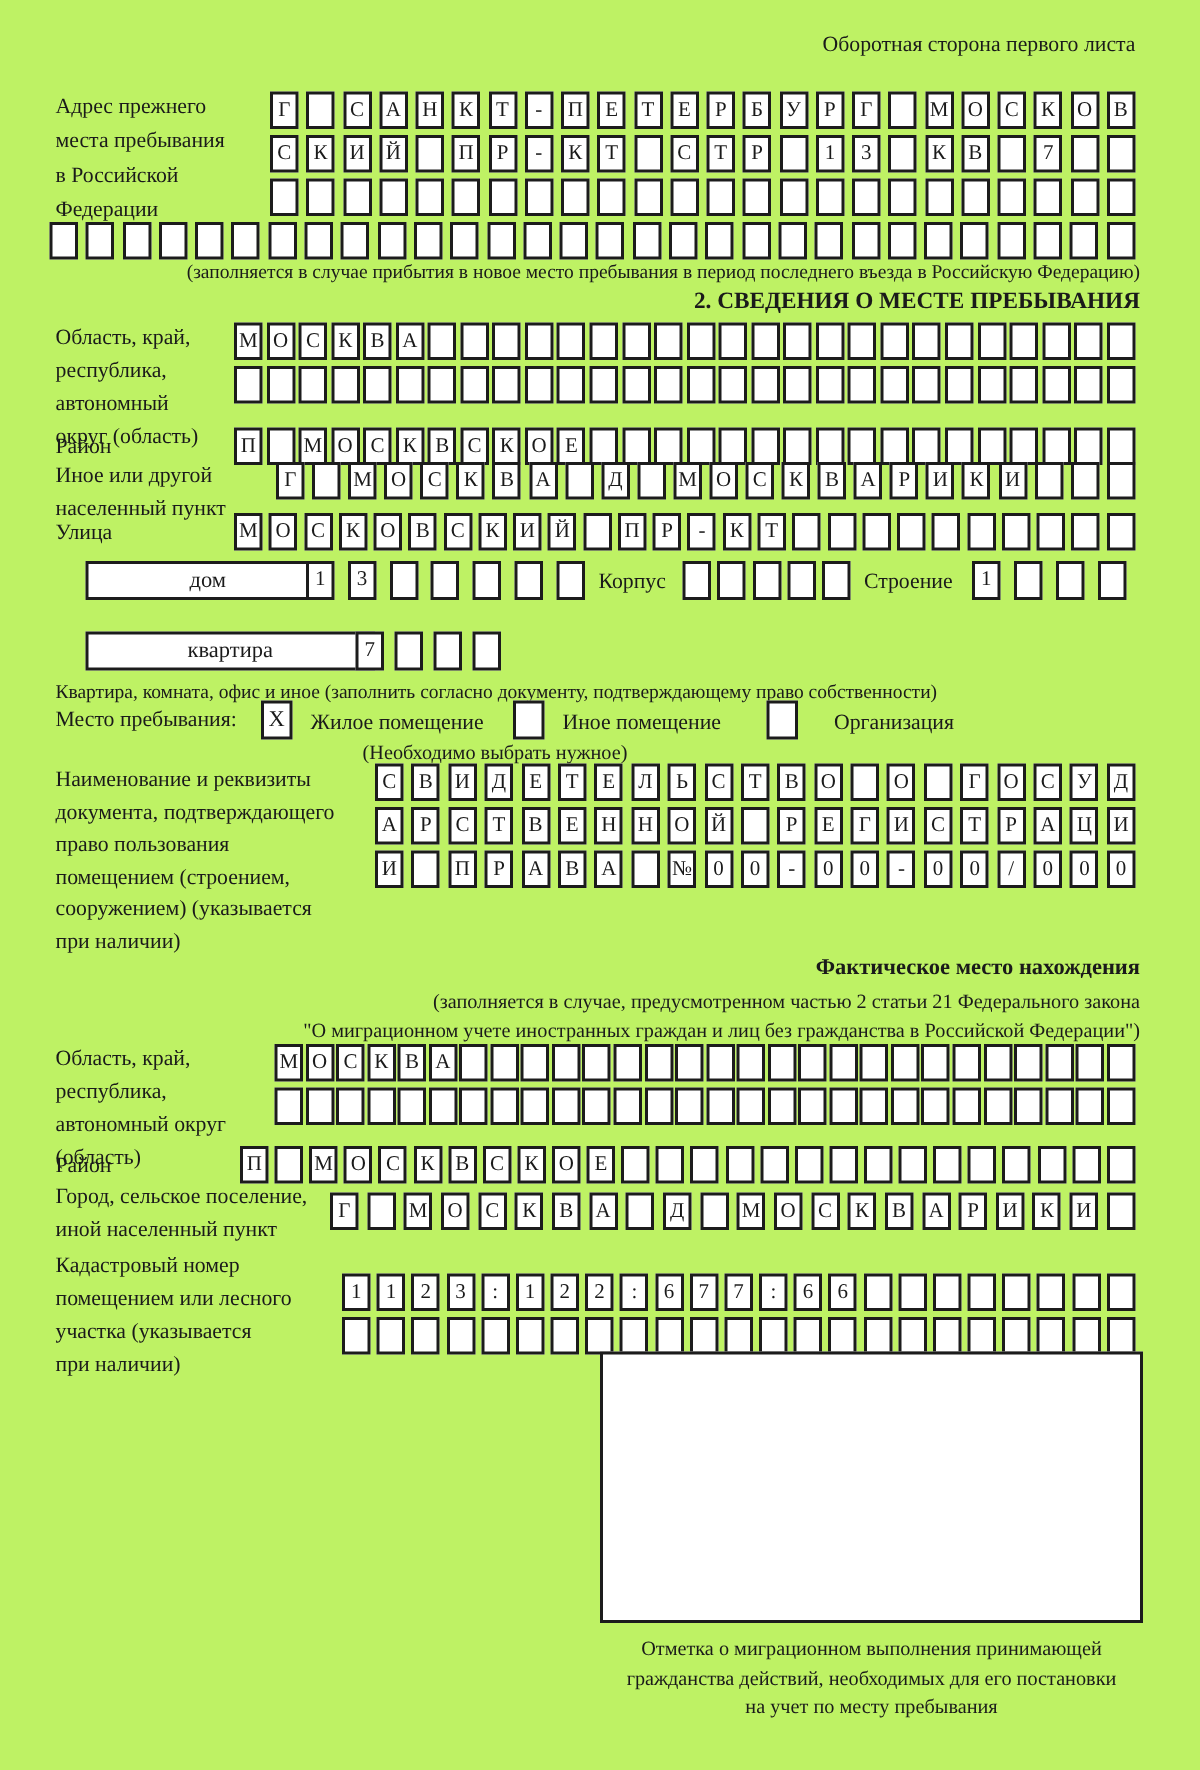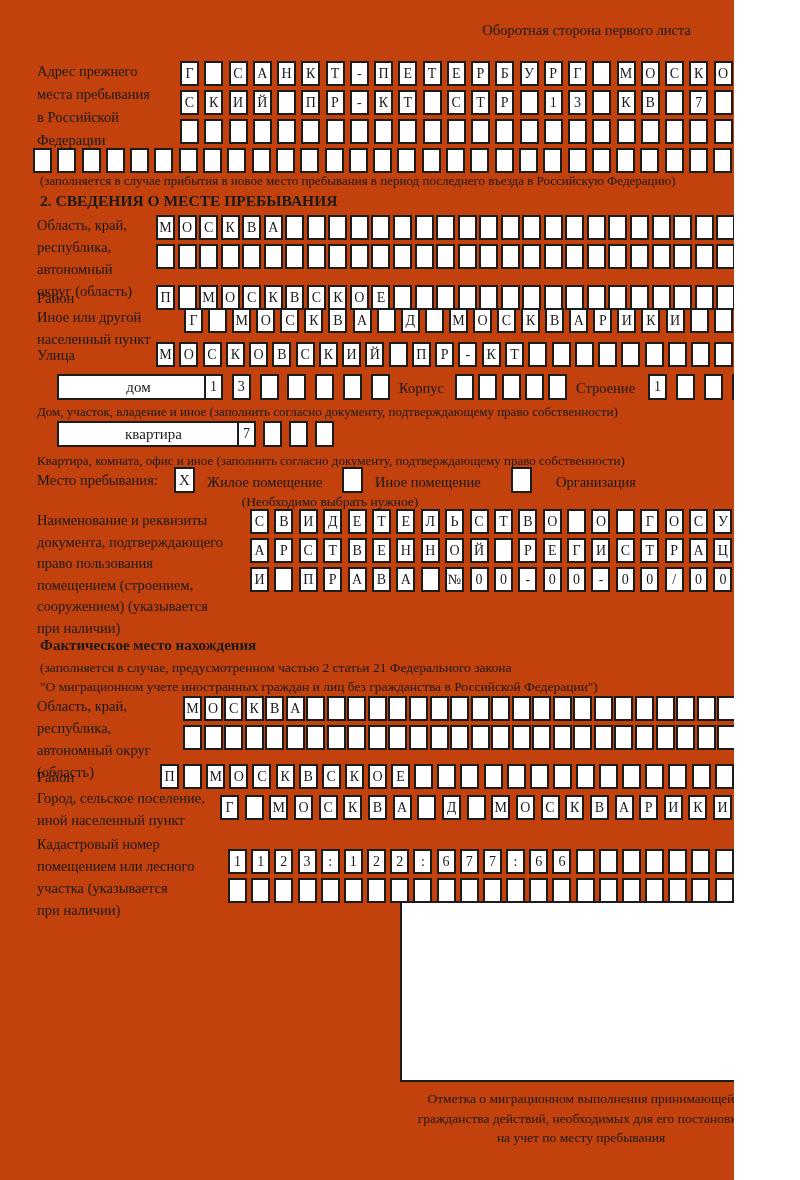--- a/index.html
+++ b/index.html
@@ -1,17 +1,17 @@
 <!DOCTYPE html>
 <html><head>
 <meta charset="utf-8">
 <style>
   html,body{margin:0;padding:0;background:#ffffff;}
   .page{
-    position:relative;width:734px;height:1180px;background:#c2410c;
+    position:relative;width:800px;height:1180px;background:#bef264;
     font-family:"Liberation Serif","DejaVu Serif",serif;color:#1a1a1a;
     overflow:hidden;
   }
   .abs{position:absolute;}
   .lbl{position:absolute;font-size:14.5px;line-height:22px;color:#1a1a1a;}
   .lbl1{position:absolute;font-size:14.5px;line-height:22px;white-space:nowrap;}
   .cellrow{position:absolute;display:flex;justify-content:space-between;height:25px;}
   .cell{
     display:inline-block;box-sizing:border-box;width:19px;height:25px;
     border:2px solid #1c1c1c;background:#fff;
@@ -19,21 +19,21 @@
   }
   .cellgrp{position:absolute;display:flex;justify-content:space-between;height:26px;}
   .cellgrp .cell{height:26px;}
   .wbox{
     position:absolute;box-sizing:border-box;height:26px;border:2px solid #1c1c1c;
     text-align:center;font-size:15px;line-height:22px;background:#fff;margin-left:24px;
   }
   .chkbox{position:absolute;display:flex;height:26px;}
   .chkbox .cell{width:21px;height:26px;font-size:15px;line-height:22px;}
   .cap{position:absolute;font-size:13px;white-space:nowrap;color:#1a1a1a;}
-  .ctr{position:absolute;left:40px;width:720px;text-align:left;}
+  .ctr{position:absolute;left:40px;width:720px;text-align:right;}
   .bold{font-weight:bold;}
   .stampbox{position:absolute;box-sizing:border-box;border:2px solid #1c1c1c;background:#fff;}
 </style>
 </head>
 <body>
 
 <div class="page">
 
   <div class="abs" style="top:22px;right:43px;font-size:14.5px;">Оборотная сторона первого листа</div>
 
@@ -335,21 +335,20 @@
       <span class="cell"></span>
       <span class="cell"></span>
     </div>
   <div class="lbl1" style="left:576px;top:377px;">Строение</div>
   <div class="cellgrp" style="left:648px;top:374px;width:103px;">
       <span class="cell">1</span>
       <span class="cell"></span>
       <span class="cell"></span>
       <span class="cell"></span>
     </div>
-  <div class="cap" style="left:37px;top:404px;">Дом, участок, владение и иное (заполнить согласно документу, подтверждающему право собственности)</div>
 
   <div class="wbox" style="left:33px;top:421px;width:193px;"><span>квартира</span></div>
   <div class="cellgrp" style="left:237px;top:421px;width:97px;">
       <span class="cell">7</span>
       <span class="cell"></span>
       <span class="cell"></span>
       <span class="cell"></span>
     </div>
   <div class="cap" style="left:37px;top:453px;">Квартира, комната, офис и иное (заполнить согласно документу, подтверждающему право собственности)</div>
 

